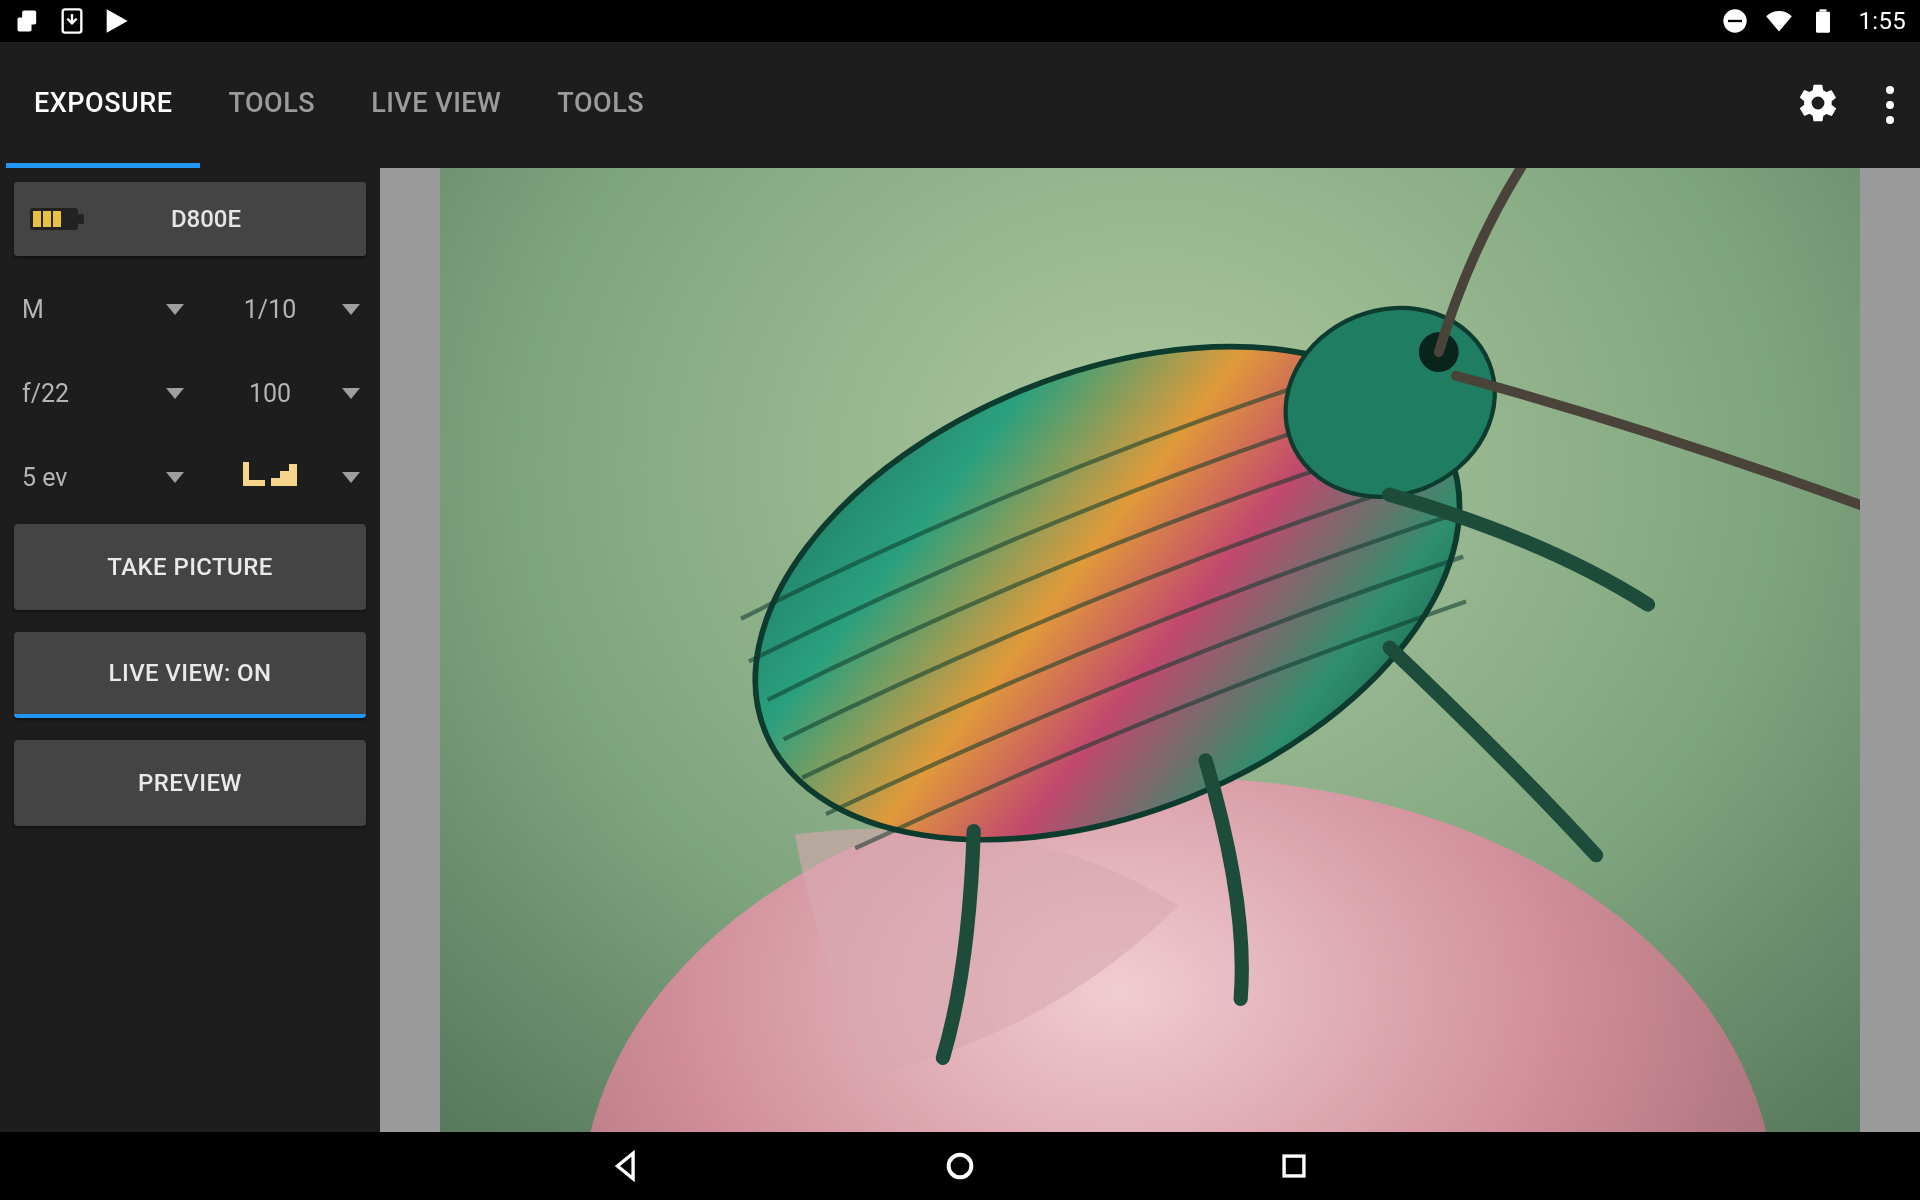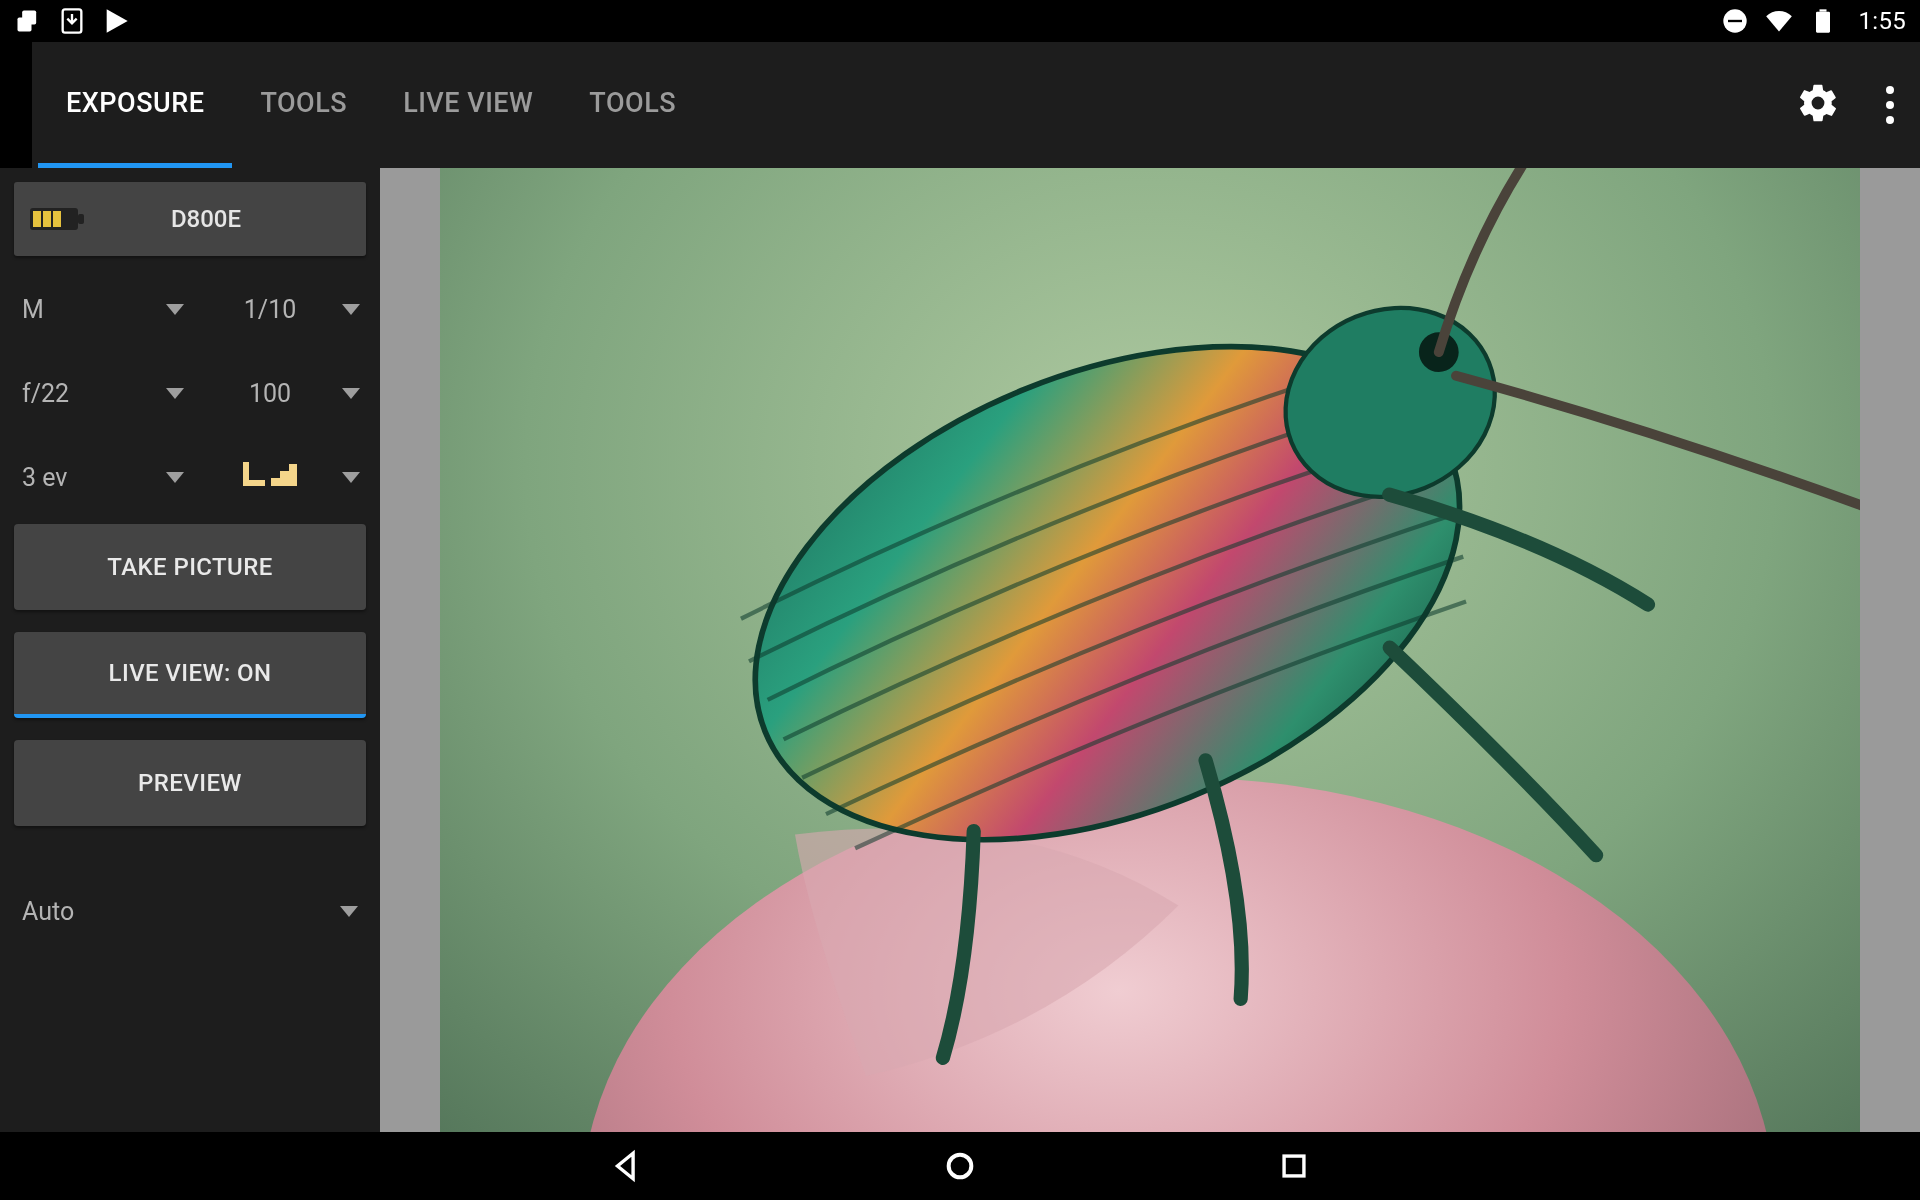--- a/index.html
+++ b/index.html
@@ -11,21 +11,21 @@
     display:flex; align-items:center; justify-content:space-between;
     padding:0 14px; font-size:24px; letter-spacing:0.3px;
   }
   .status-left,.status-right{display:flex;align-items:center;gap:16px}
   .status-icon{width:28px;height:28px;fill:#fff;display:block}
   .status-right .clock{font-size:24px;font-weight:400;margin-left:6px}
 
   
   .appbar{
     height:126px; background:#1d1d1d; display:flex; align-items:stretch;
-    padding-left:6px; padding-right:24px;margin-left:32px;
+    padding-left:6px; padding-right:24px;
   }
   .tabs{display:flex;align-items:stretch;flex:1}
   .tab{
     display:flex;align-items:center;justify-content:center;
     padding:0 28px; color:#9b9b9b; font-weight:500; font-size:27px;
     letter-spacing:0.5px; cursor:pointer; position:relative;
     border-bottom:5px solid transparent;
   }
   .tab.active{color:#ffffff;border-bottom-color:#2196f3}
   .appbar-actions{display:flex;align-items:center;gap:44px}
@@ -199,21 +199,21 @@
       </div>
       <div class="param first">
         <span class="value">f/22</span>
         <span class="caret"></span>
       </div>
       <div class="param">
         <span class="value">100</span>
         <span class="caret"></span>
       </div>
       <div class="param first">
-        <span class="value">3 ev</span>
+        <span class="value">5 ev</span>
         <span class="caret"></span>
       </div>
       <div class="param">
         <span class="value">
           <span class="quality-glyph">
             <span class="L"></span>
               <span class="stair"></span>
           </span>
         </span>
         <span class="caret"></span>
@@ -223,24 +223,20 @@
     <div class="big-btn">
       <span>TAKE PICTURE</span>
     </div>
     <div class="big-btn active-outline">
       <span>LIVE VIEW: ON</span>
     </div>
     <div class="big-btn">
       <span>PREVIEW</span>
     </div>
 
-    <div class="select-row">
-      <span>Auto</span>
-      <span class="caret"></span>
-    </div>
   </div>
 
   <div class="preview-area">
     <div class="live-image" title="Macro photograph of an iridescent green/rainbow beetle on a pink flower bud, soft green background.">
 
       <svg viewBox="0 0 1000 860" preserveAspectRatio="xMidYMid slice" style="width:100%;height:100%;display:block">
         <defs>
           <radialGradient id="bgGrad" cx="50%" cy="35%" r="80%">
             <stop offset="0%" stop-color="#aec9a0"></stop>
             <stop offset="55%" stop-color="#7fa57e"></stop>

